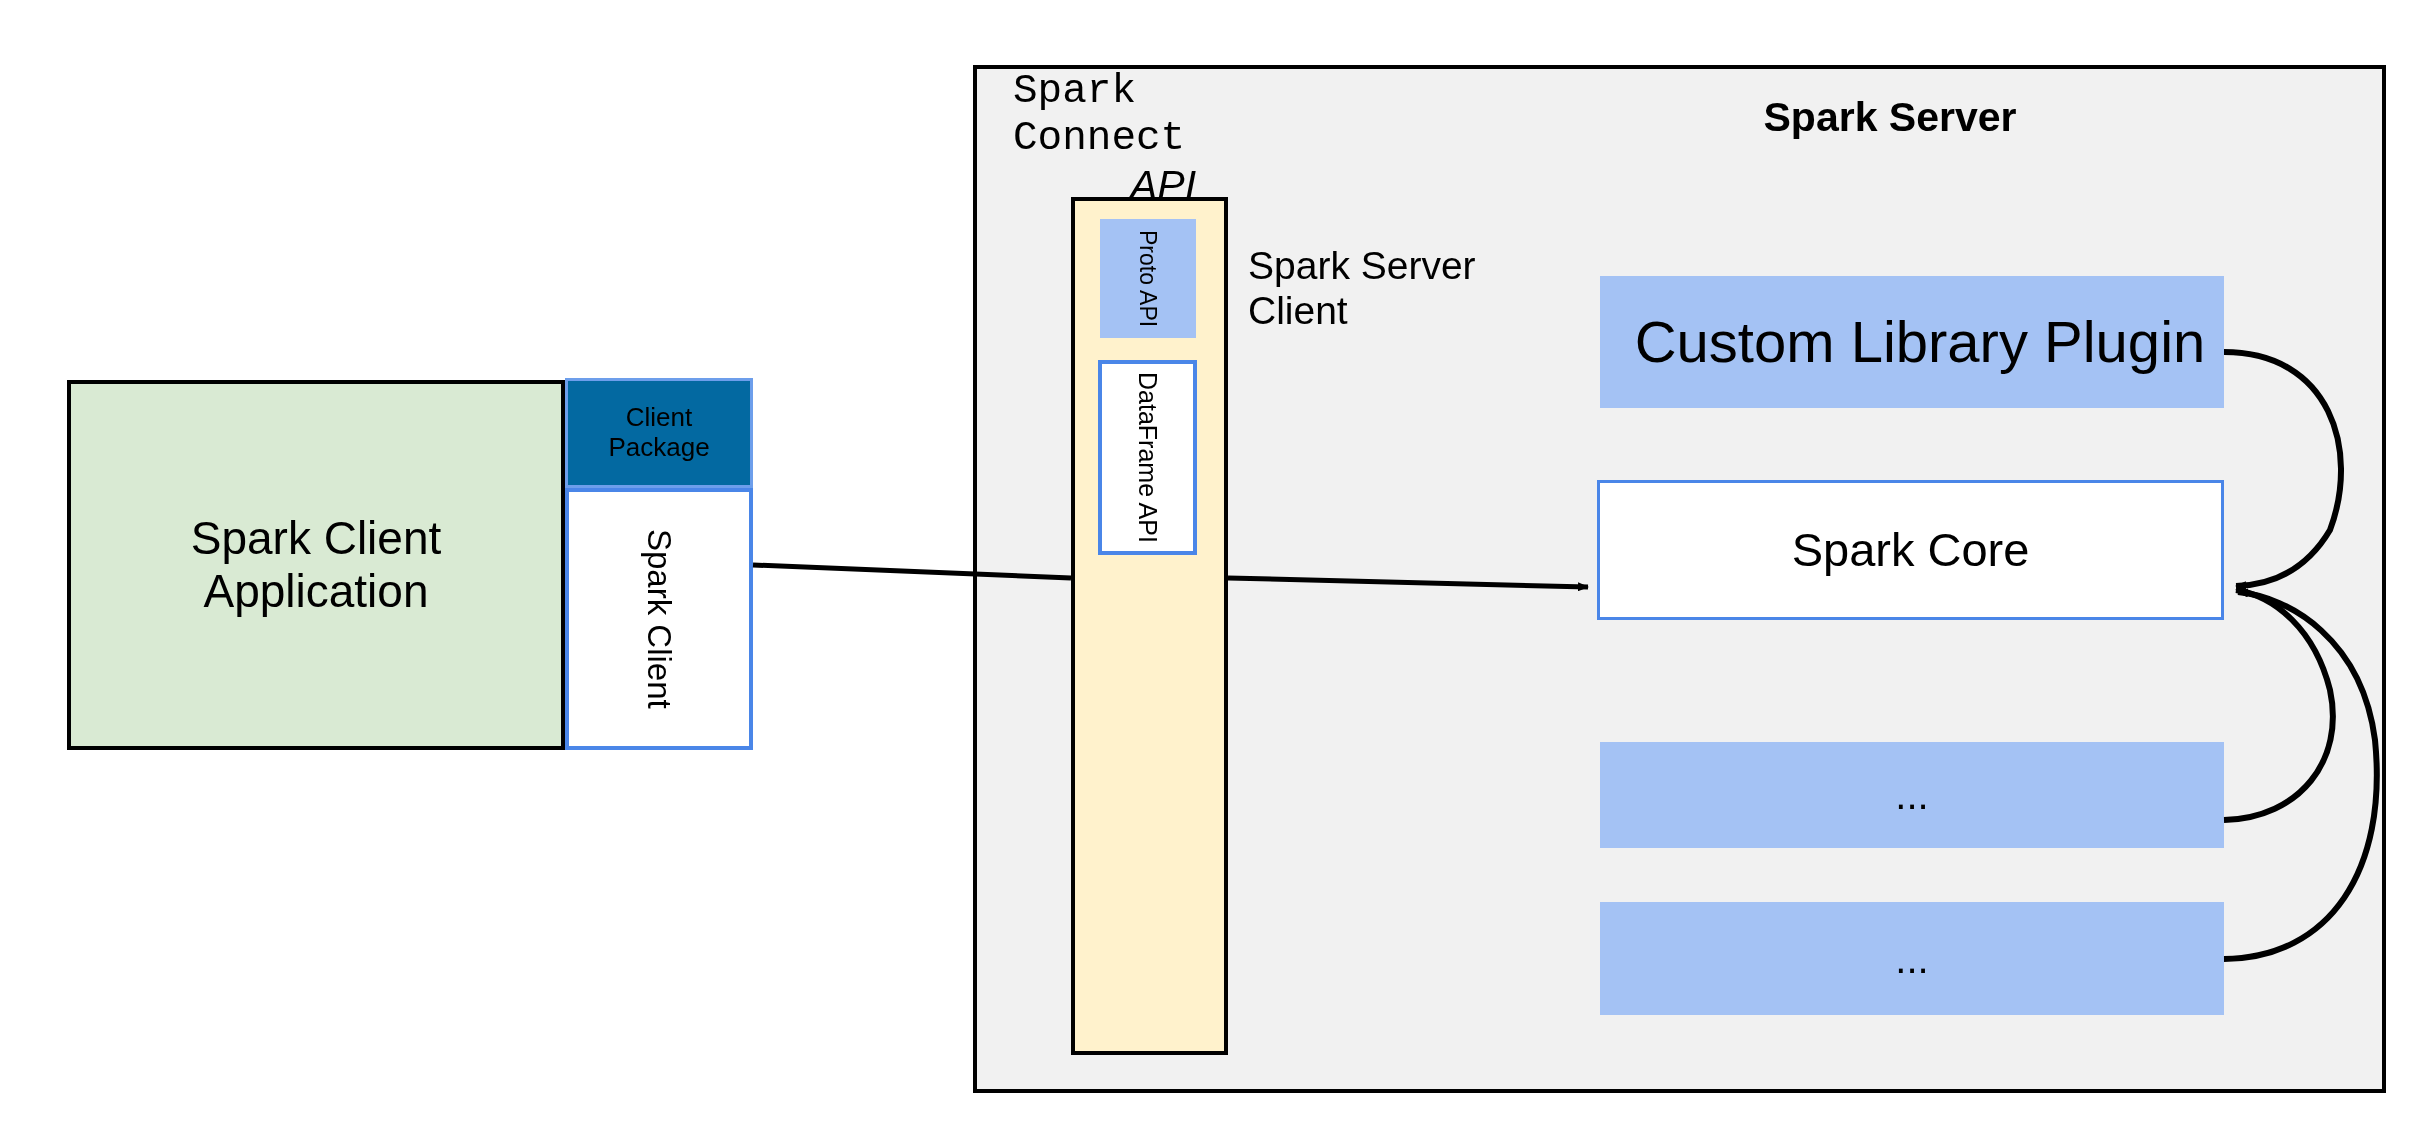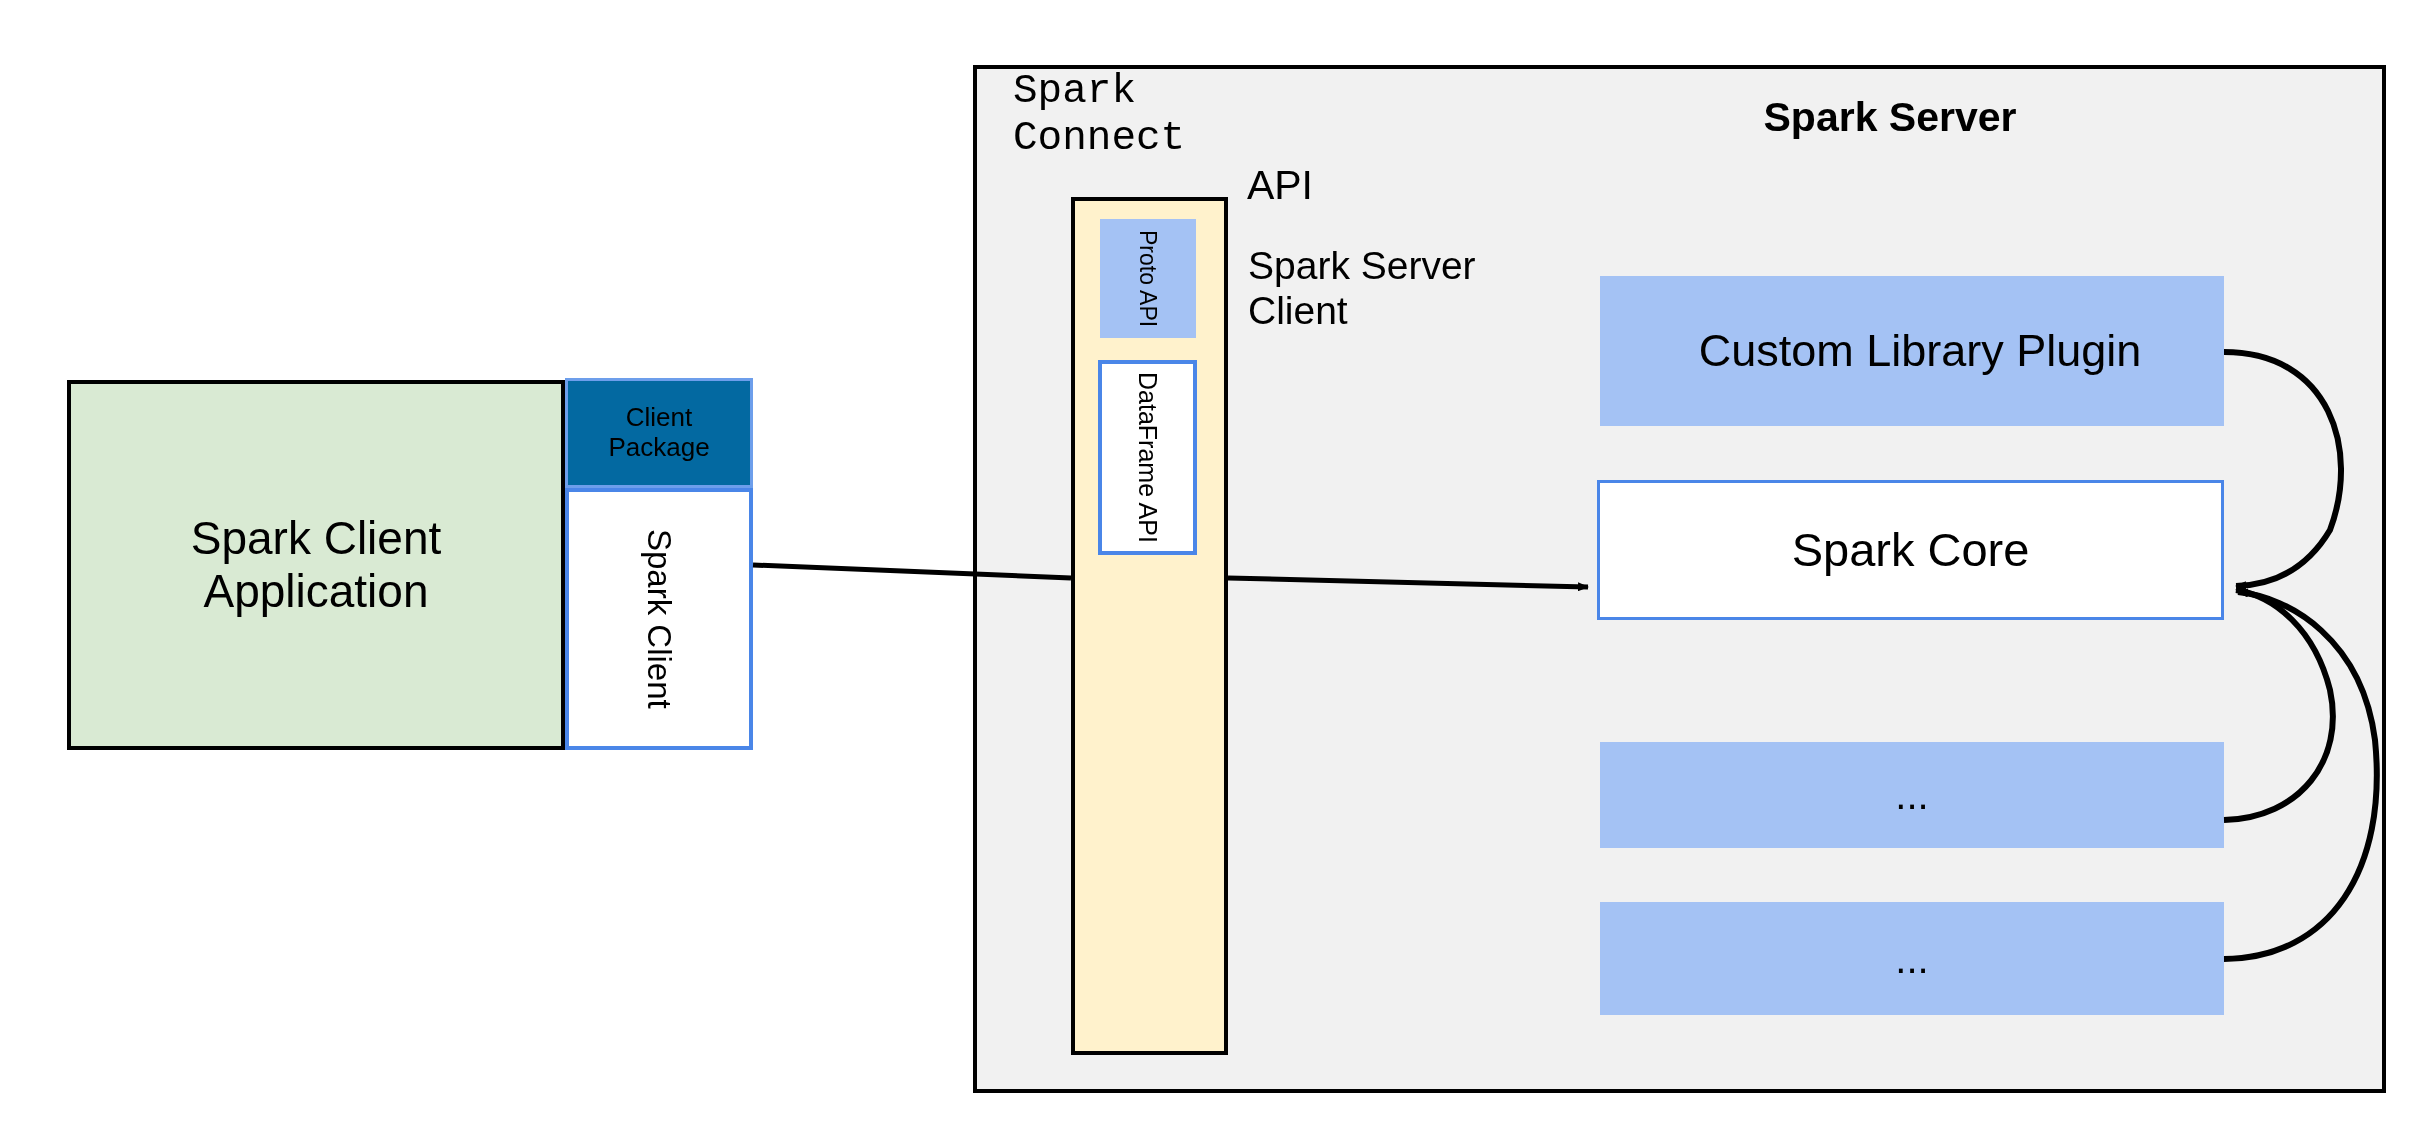--- a/index.html
+++ b/index.html
@@ -81,21 +81,21 @@
     left: 1013px;
     top: 68px;
     width: 300px;
     height: 105px;
     font-size: 41px;
     align-items: flex-start;
     flex-direction: column;
     justify-content: flex-start;
   }
   #spark-connect-api-label .l1 { width: 100%; text-align: left; font-family: Liberation Mono, monospace; }
-  #spark-connect-api-label .l2 { width: 100%; text-align: right; }
+  #spark-connect-api-label .l2 { width: 100%; text-align: center; font-style: italic; }
 
   #spark-server-title {
     left: 1660px;
     top: 88px;
     width: 460px;
     height: 60px;
     font-size: 41px;
     font-weight: bold;
   }
 
@@ -142,23 +142,23 @@
     text-align: left;
     justify-content: flex-start;
     flex-direction: column;
     align-items: flex-start;
   }
 
   #custom-library-plugin-box {
     left: 1600px;
     top: 276px;
     width: 624px;
-    height: 150px;
-    background: #a4c2f4;
-    font-size: 45px;
+    height: 132px;
+    background: #a4c2f4;
+    font-size: 58px;
     padding-left: 16px;
   }
 
   #spark-core-box {
     left: 1597px;
     top: 480px;
     width: 627px;
     height: 140px;
     background: #ffffff;
     border: 3px solid #4a86e8;

